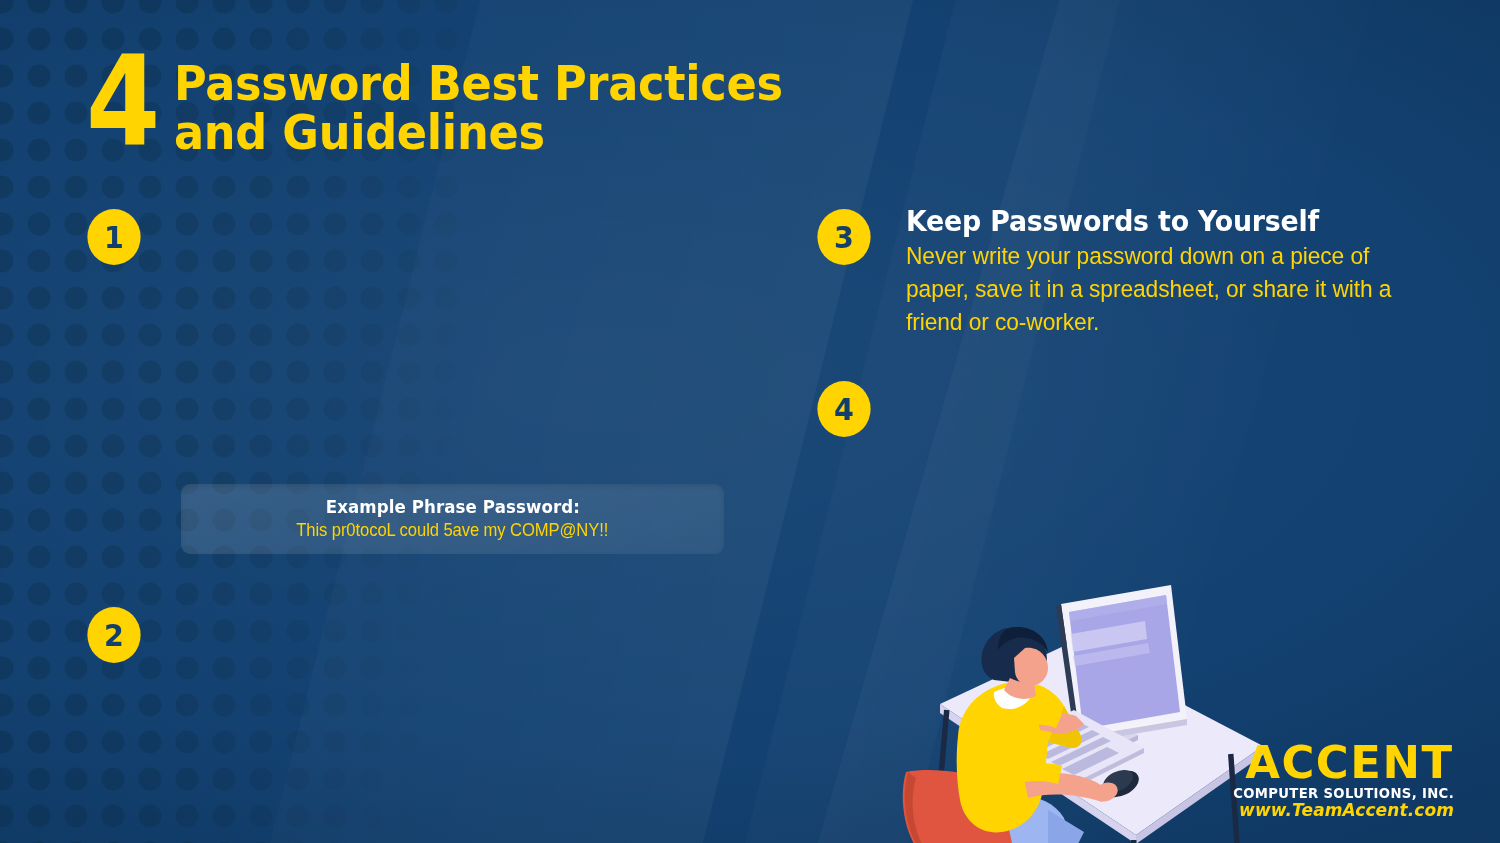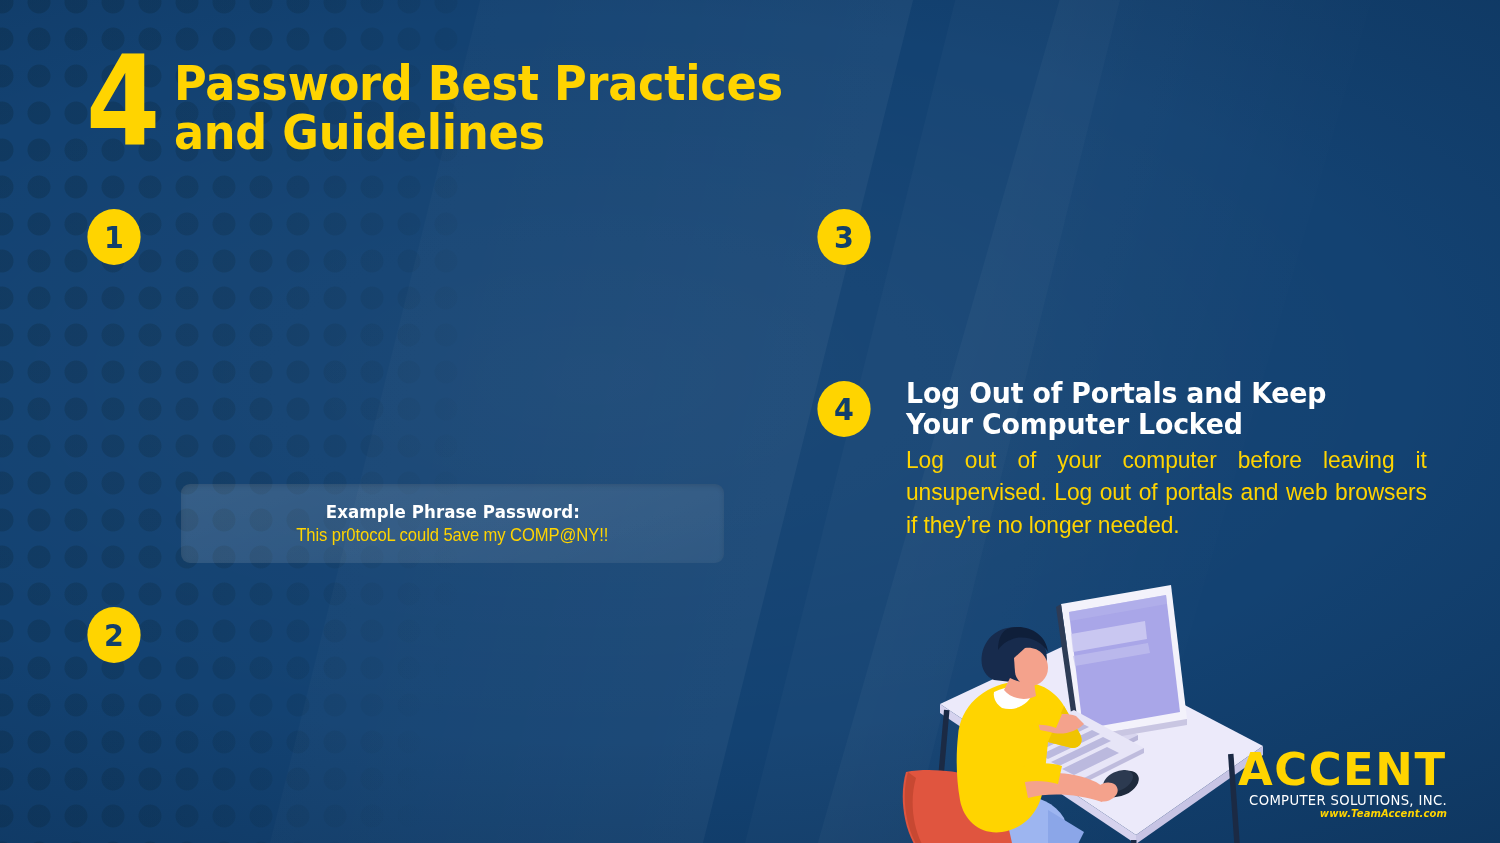--- a/index.html
+++ b/index.html
@@ -140,21 +140,21 @@
     margin-top:3px;
     letter-spacing:-.1px;
   }
   .item-text.justify { text-align:justify; }
   .item-text + .item-text { margin-top:22px; }
 
   
   .example-box {
     position:absolute;
     left:181px; top:484px;
-    width:543px; height:79px;
+    width:543px; height:70px;
     border-radius:9px;
     background:linear-gradient(160deg, rgba(255,255,255,.14), rgba(255,255,255,.07));
     box-shadow:0 2px 5px rgba(0,0,0,.12) inset;
     display:flex;
     flex-direction:column;
     align-items:center;
     justify-content:center;
   }
   .example-label {
     font-family:"DejaVu Sans", sans-serif;
@@ -176,48 +176,48 @@
   
   .illus {
     position:absolute;
     left:898px; top:582px;
     width:365px; height:270px;
   }
 
   
   .logo {
     position:absolute;
-    right:53px; bottom:24px;
+    right:46px; bottom:24px;
     text-align:right;
     line-height:1;
   }
   .logo-main {
     font-family:"DejaVu Sans", sans-serif;
     font-weight:bold;
     font-size:44px;
     color:#ffd400;
     letter-spacing:1.5px;
     transform:scaleX(1.02);
     transform-origin:right bottom;
     display:block;
   }
   .logo-sub {
     font-family:"DejaVu Sans", sans-serif;
-    font-weight:normal;
+    font-weight:bold;
     font-size:13.2px;
     color:#ffffff;
     letter-spacing:.35px;
     display:block;
     margin-top:2px;
   }
   .logo-url {
     font-family:"DejaVu Sans", sans-serif;
     font-weight:bold;
     font-style:italic;
-    font-size:10px;
+    font-size:17px;
     color:#ffd400;
     letter-spacing:.1px;
     display:block;
     margin-top:2px;
   }
 </style>
 </head>
 <body>
 
 <div id="poster">
@@ -251,31 +251,30 @@
 
   <div class="col-left" style="top:604px;">
     <div class="item">
       <div class="badge">2</div>
     </div>
   </div>
 
   <div class="col-right">
     <div class="item">
       <div class="badge">3</div>
+      <div class="item-body">
+        <div class="item-title">Keep Passwords to Yourself</div>
+        <div class="item-text">Never write your password down on a piece of paper, save it in a spreadsheet, or share it with a friend or co-worker.</div>
+      </div>
     </div>
   </div>
 
   <div class="col-right" style="top:378px;">
     <div class="item">
       <div class="badge">4</div>
-      <div class="item-body">
-        <div class="item-title">Log Out of Portals and Keep
-Your Computer Locked</div>
-        <div class="item-text justify">Log out of your computer before leaving it unsupervised. Log out of portals and web browsers if they’re no longer needed.</div>
-      </div>
     </div>
   </div>
 
   <div class="illus">
     <svg viewBox="0 0 365 270" width="365" height="270" xmlns="http://www.w3.org/2000/svg">
 
       <polygon points="42,122 170,62 365,164 238,253" fill="#eceafa"></polygon>
       <polygon points="42,122 42,131 238,262 238,253" fill="#d6d3ee"></polygon>
       <polygon points="238,253 238,262 365,173 365,164" fill="#c7c4e4"></polygon>
 

